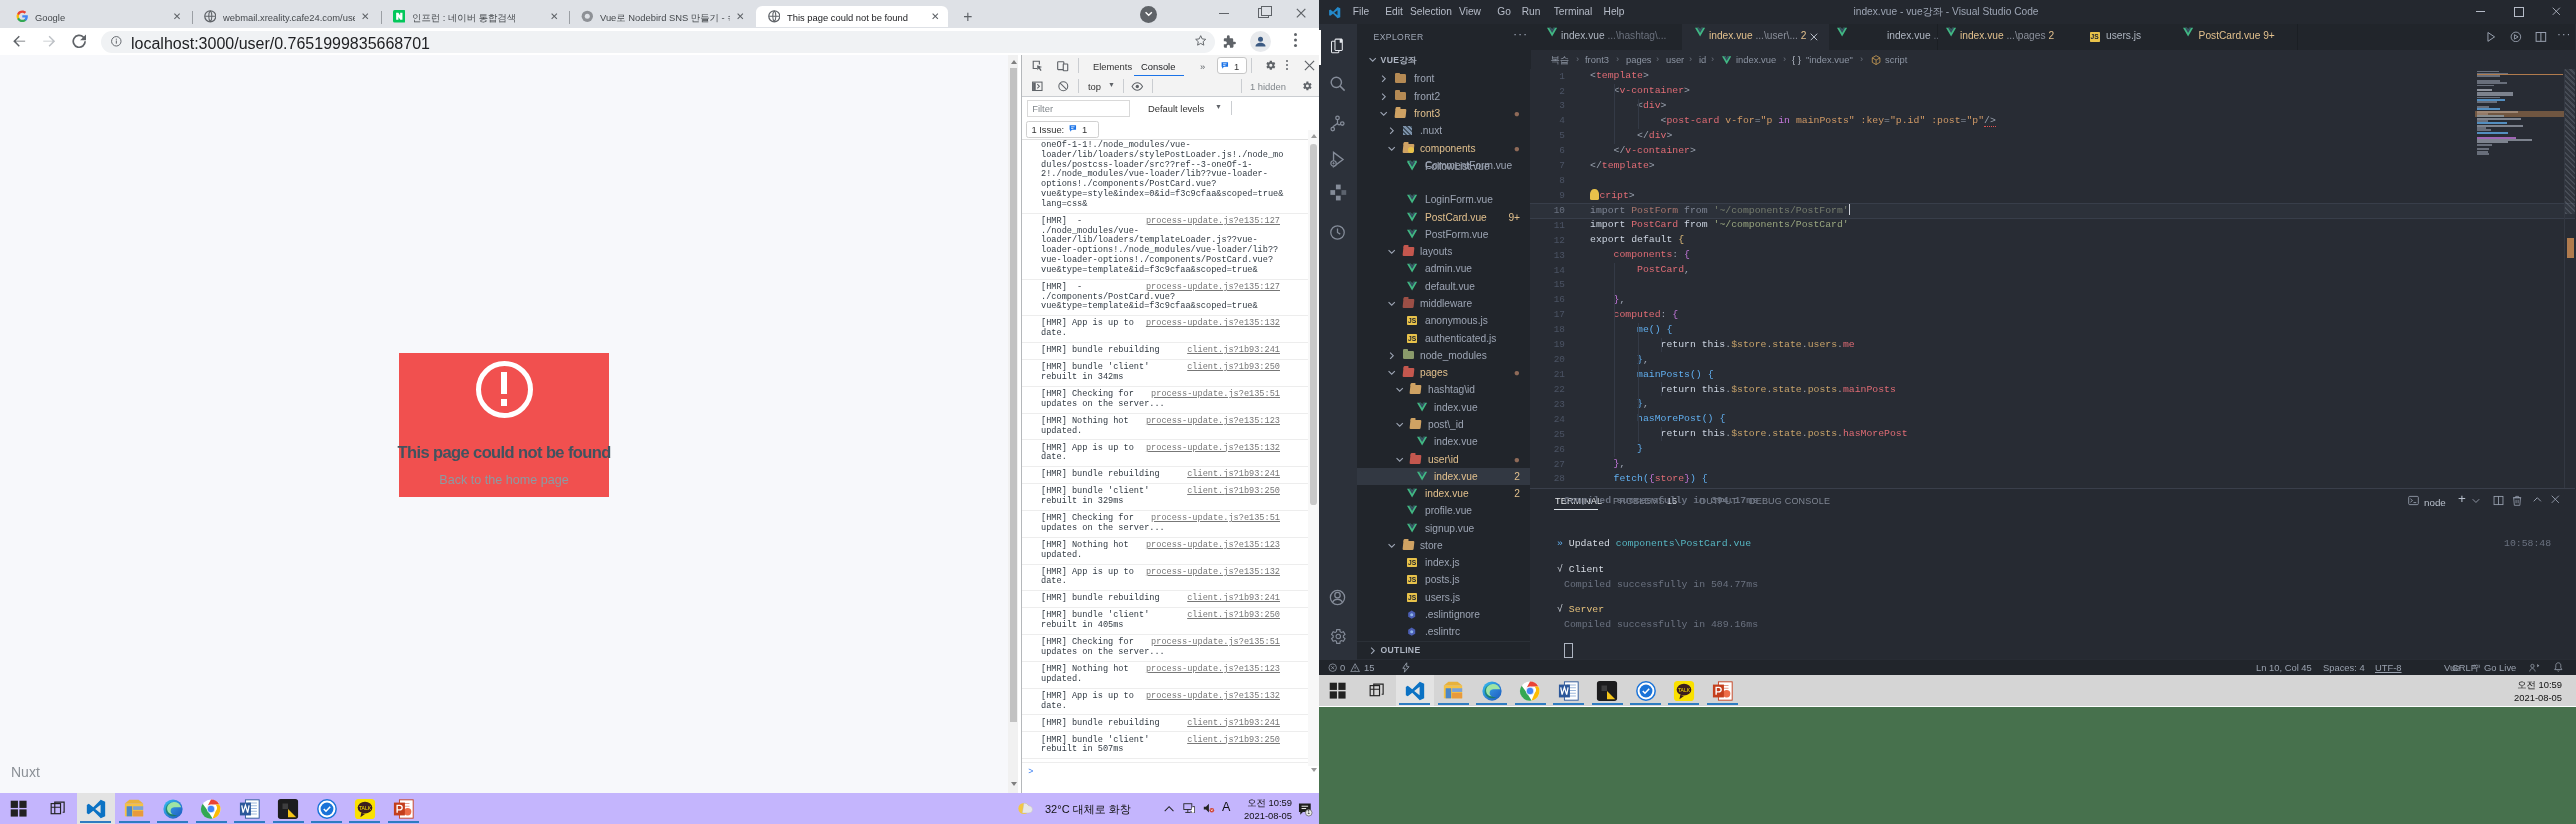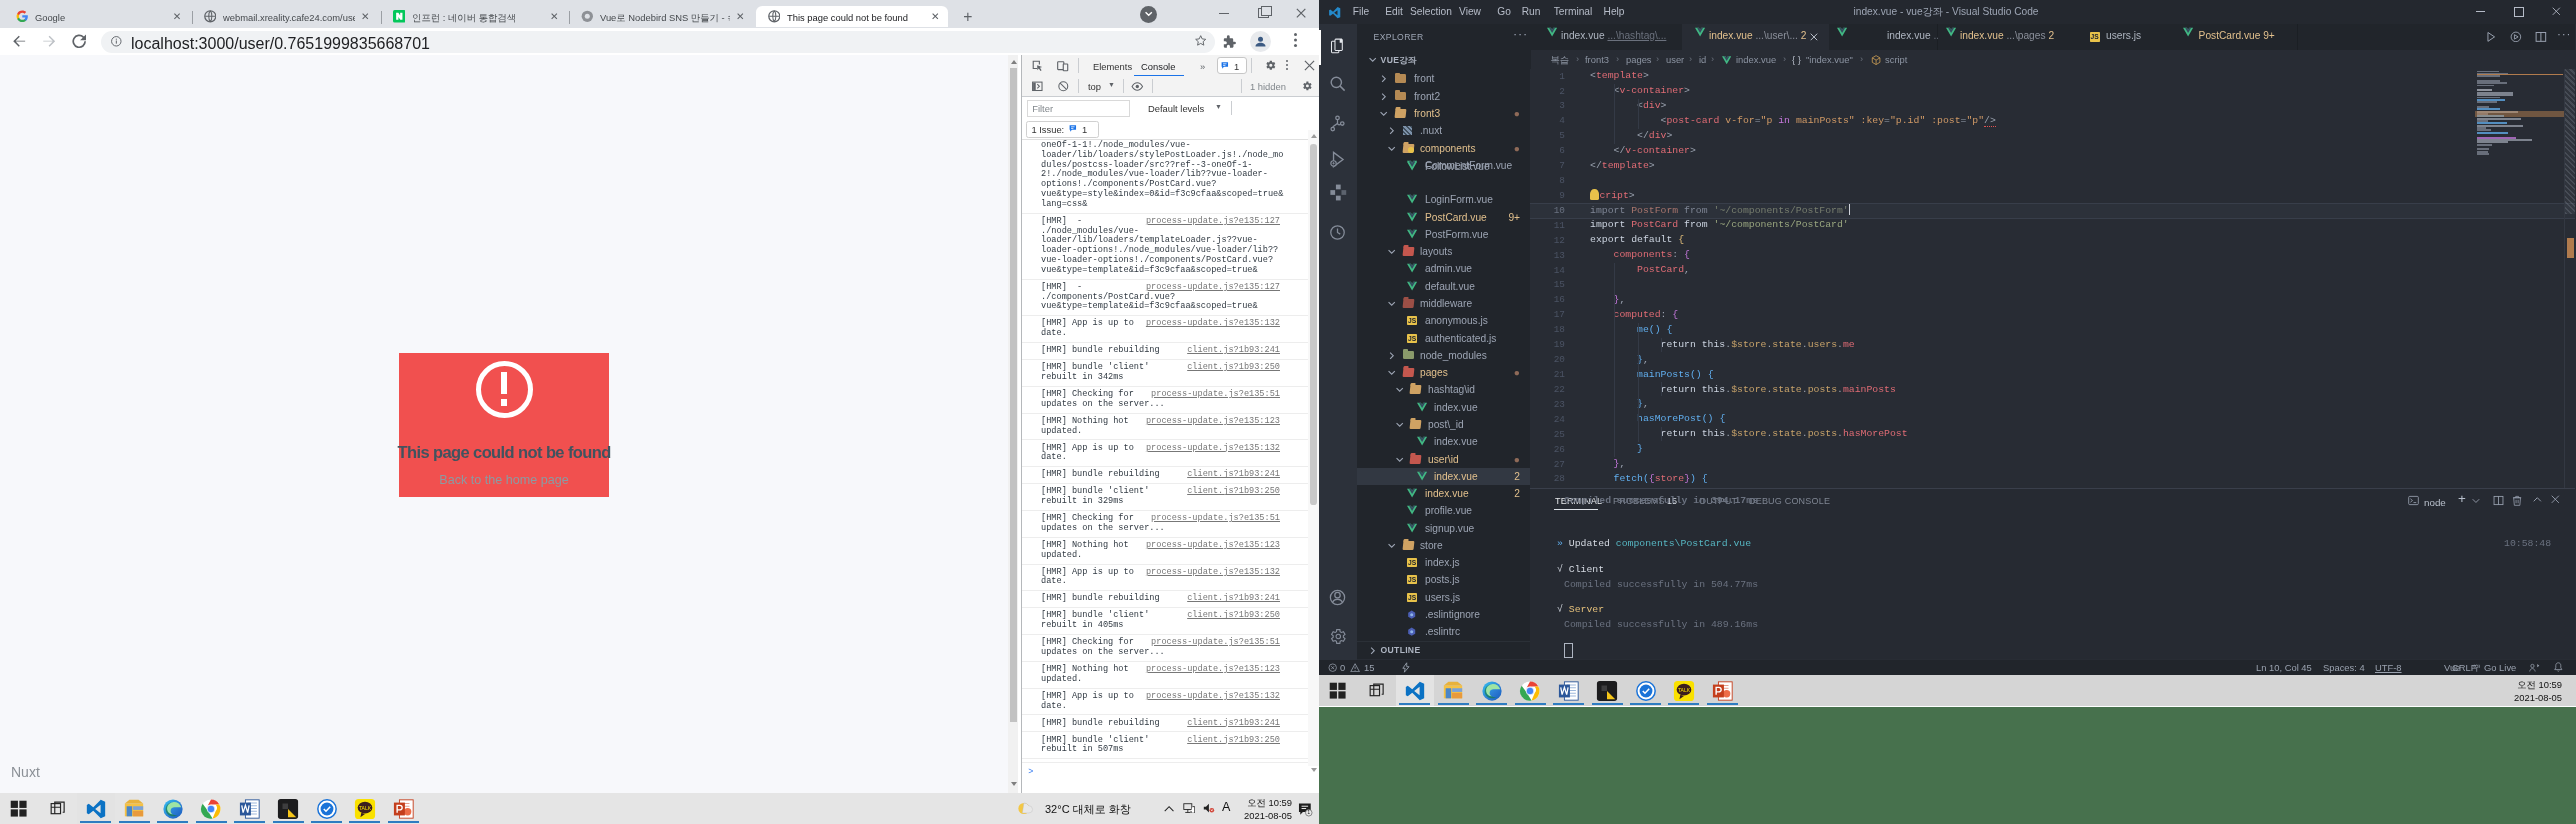--- a/index.html
+++ b/index.html
@@ -66,21 +66,21 @@
 .fold:before{content:"";position:absolute;left:0;top:-1.6px;width:4.7px;height:2.4px;border-radius:1.2px 0.8px 0 0;background:inherit;}
 .vicon{position:absolute;top:3.1px;width:10.2px;height:10.2px;}
 .jsicon{position:absolute;top:3.9px;width:10.2px;height:9.4px;background:#e8c24a;color:#21252b;font-size:6.7px;font-weight:bold;text-align:center;line-height:9.4px;border-radius:0.8px;}
 .vstab{position:absolute;top:0;height:27px;background:#21252b;border-right:0.8px solid #1b1f24;font-size:10.2px;color:#8a919d;}
 .vstab .tl{position:absolute;top:6.3px;white-space:nowrap;}
 .menu{position:absolute;top:0;height:23.6px;line-height:23.6px;color:#b6bcc8;font-size:10.2px;}
 .aicon{position:absolute;left:9.4px;width:19px;height:19px;}
 .term{position:absolute;left:34px;white-space:pre;font-family:"Liberation Mono",monospace;font-size:9.8px;color:#b9c0cc;}
 .sb{position:absolute;top:0;height:15.7px;line-height:15px;font-size:9.4px;color:#9aa2af;white-space:nowrap;}
 
-#taskL{left:0;top:793px;width:1319px;height:31px;background:#e5e5e5;}
+#taskL{left:0;top:793px;width:1319px;height:31px;background:#c4b5fd;}
 #taskR{left:1319px;top:675px;width:1257px;height:31px;background:#d5d5d5;}
 #green{left:1319px;top:707px;width:1257px;height:118px;background:#47714d;}
 .tbicon{position:absolute;top:4.7px;width:22px;height:22px;}
 .tbline{position:absolute;top:28px;height:2.4px;background:#2e7cc1;}
 </style>
 </head>
 <body>
 
 <div class="abs" id="chrome">
   <div class="abs" id="tabbar">
@@ -317,21 +317,21 @@
   <div style="position:absolute;left:38px;top:23.6px;width:174px;height:27px;background:#21252b;">
 <span style="position:absolute;left:16.5px;top:8.6px;font-size:8.6px;color:#9da5b4;letter-spacing:0.4px;">EXPLORER</span>
 <span style="position:absolute;left:156px;top:3.1px;font-size:12.6px;color:#9da5b4;letter-spacing:0.8px;">···</span>
 </div>
 <div id="vstabs" style="left:211px;width:1045px;">
 <div class="vstab" style="left:0px;width:152px;">
         <svg class="vicon" style="left:17.3px;" viewBox="0 0 16 14">
           <path fill="#41b883" d="M9.9 0L8 3.3 6.1 0H0l8 13.8L16 0z"></path>
           <path fill="#35495e" d="M9.9 0L8 3.3 6.1 0H3.2L8 8.3 12.8 0z"></path>
         </svg>
-        <span class="tl" style="left:31px;color:#aeb5c0;">index.vue <span style="color:#6b717d;text-decoration:underline;">...\hashtag\...</span></span>
+        <span class="tl" style="left:31px;color:#aeb5c0;">index.vue <span style="color:#6b717d;">...\hashtag\...</span></span>
       </div>
 <div class="vstab" style="left:152px;width:147px;background:#282c34;">
         <svg class="vicon" style="left:12.6px;" viewBox="0 0 16 14">
           <path fill="#41b883" d="M9.9 0L8 3.3 6.1 0H0l8 13.8L16 0z"></path>
           <path fill="#35495e" d="M9.9 0L8 3.3 6.1 0H3.2L8 8.3 12.8 0z"></path>
         </svg>
         <span class="tl" style="left:27px;color:#e2c08d;">index.vue <span style="color:#8a8f9a;">...\user\...</span> 2</span>
         <svg style="position:absolute;left:128px;top:9.4px;" width="7.9" height="7.9" viewBox="0 0 12 12">
           <path d="M1 1l10 10M11 1L1 11" stroke="#c6ccd6" stroke-width="1.4"></path>
         </svg>

